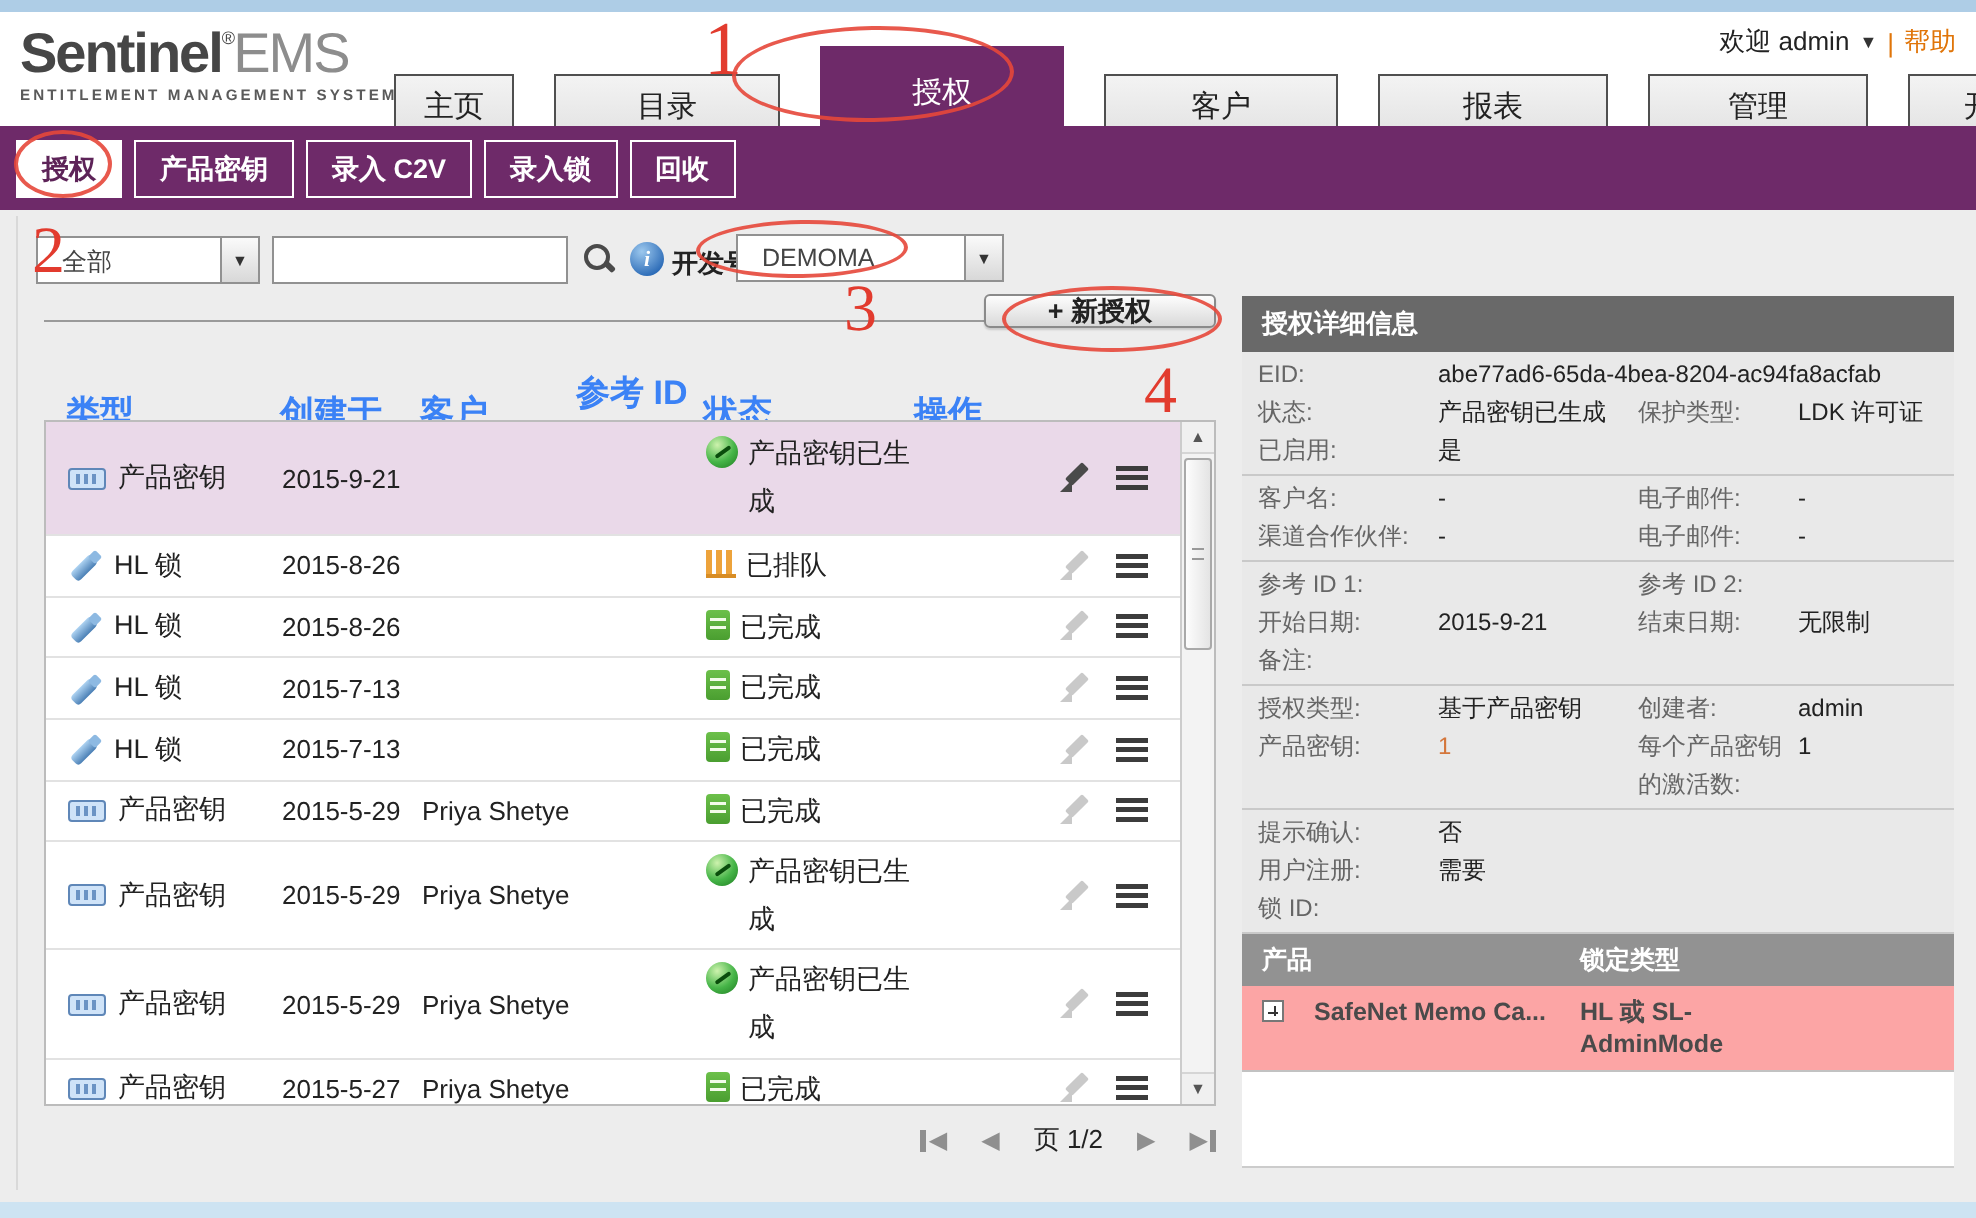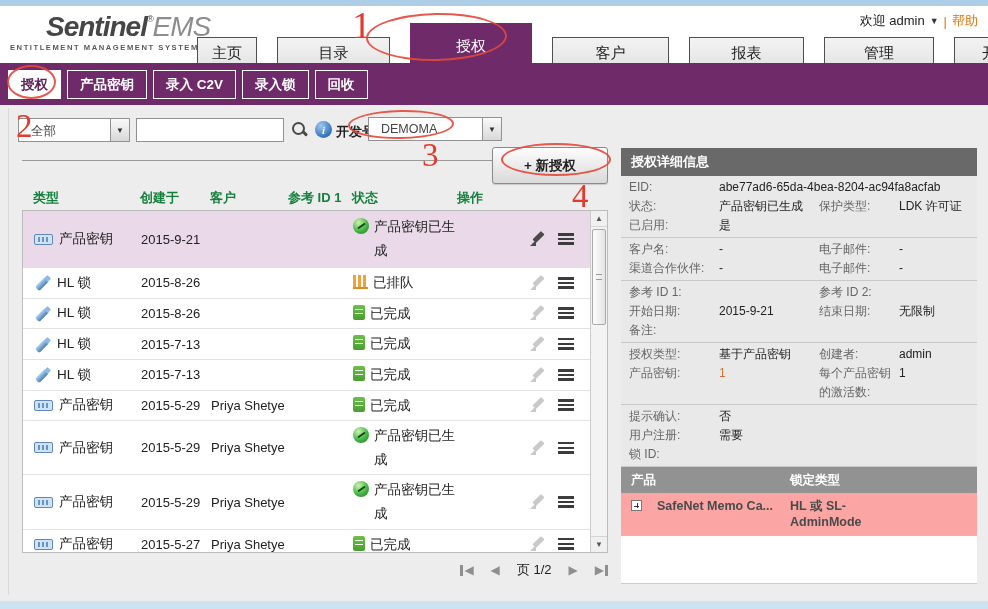--- a/index.html
+++ b/index.html
@@ -8,21 +8,21 @@
     position:relative; overflow:hidden; background:#fff;
     font-family:"Liberation Sans","DejaVu Sans",sans-serif; color:#222;
   }
   
   .top-strip   { position:absolute; left:0; top:0;    width:988px; height:6px; background:#aecde6; }
   .bottom-strip{ position:absolute; left:0; top:601px; width:988px; height:8px; background:#cde3f2; }
 
   
   .header { position:absolute; left:0; top:6px; width:988px; height:57px; background:#fff; }
   .logo { position:absolute; left:10px; top:7px; line-height:1; }
-  .logo-line { font-style:italic; letter-spacing:-1px; white-space:nowrap;margin-left:36px; }
+  .logo-line { letter-spacing:-1px; white-space:nowrap; }
   .logo-main { font-size:28px; font-weight:bold; color:#464646; }
   .logo-reg  { font-size:9px;  color:#464646; vertical-align:14px; }
   .logo-suffix { font-size:28px; font-weight:normal; color:#8d8d8d; }
   .logo-tag { font-size:7.6px; font-weight:bold; color:#5a5a5a; letter-spacing:1.55px; margin-top:3px; }
   .welcome { position:absolute; right:10px; top:6px; font-size:13px; display:flex; gap:5px; align-items:center; }
   .welcome .caret { font-size:9px; color:#333; }
   .welcome .divider { color:#e07509; }
   .welcome .help { color:#e07509; }
 
   .nav { position:absolute; left:197px; top:6px; height:57px; display:flex; align-items:flex-end; gap:20px; }
@@ -57,29 +57,29 @@
   .search-icon::before { content:""; position:absolute; left:1px; top:1px; width:9px; height:9px;
                          border:2px solid #4a4a4a; border-radius:50%; }
   .search-icon::after  { content:""; position:absolute; left:11px; top:11px; width:6px; height:2.5px;
                          background:#4a4a4a; transform:rotate(45deg); border-radius:1px; }
   .info-icon { position:absolute; left:315px; top:121px; width:17px; height:17px; border-radius:50%;
                background:radial-gradient(circle at 35% 28%, #9cc8ee, #2e6db8 75%); color:#fff;
                font-family:"Liberation Serif",serif; font-style:italic; font-weight:bold; font-size:11px;
                display:flex; align-items:center; justify-content:center; }
   .dev-label { position:absolute; left:336px; top:123px; font-size:13px; font-weight:bold; }
   .rule { position:absolute; left:22px; top:160px; width:586px; height:1px; background:#9a9a9a; }
-  .new-btn { position:absolute; left:492px; top:147px; width:116px; height:37px; border:1px solid #8a8a8a;
+  .new-btn { position:absolute; left:492px; top:147px; width:116px; height:17px; border:1px solid #8a8a8a;
              border-radius:3px; background:linear-gradient(#fdfdfd,#d9d9d9); font-size:13.5px; font-weight:bold;
              color:#222; display:flex; align-items:center; justify-content:center; z-index:2;
              box-shadow:0 1px 1px rgba(0,0,0,.15); }
 
   
   .grid-cols { display:grid; grid-template-columns:107px 70px 78px 64px 105px 1fr; padding-left:11px; }
   .thead { position:absolute; left:22px; top:185px; width:586px; height:25px; align-items:center;
-           font-size:13px; font-weight:bold; color:#15803d; }
+           font-size:17px; font-weight:bold; color:#3b82f6; }
   .table { position:absolute; left:22px; top:210px; width:586px; height:343px; background:#fff;
            border:1px solid #bcbcbc; overflow:hidden; }
   .rows { width:569px; }
   .row { min-height:29px; border-bottom:1px solid #e2e2e2; align-items:center; font-size:13px; }
   .row.selected { background:#ead9e9; min-height:57px; }
   .cell { overflow:hidden; }
   .type-cell { display:flex; align-items:center; gap:6px; font-size:13.5px; }
   .status-cell { display:flex; align-items:flex-start; gap:5px; padding:3px 0; }
   .status-cell .txt { max-width:84px; line-height:1.75; font-size:13.5px; }
   .ops-cell { display:flex; align-items:center; gap:13px; padding-left:71px; }

